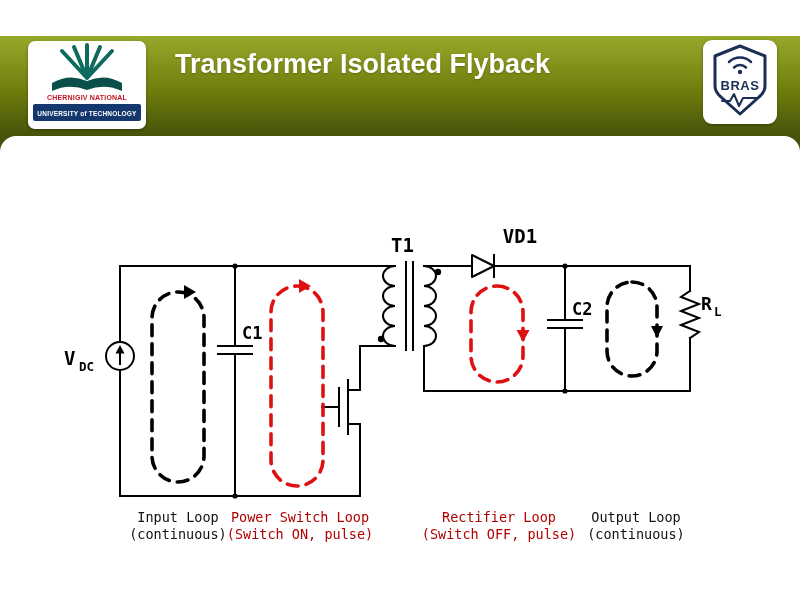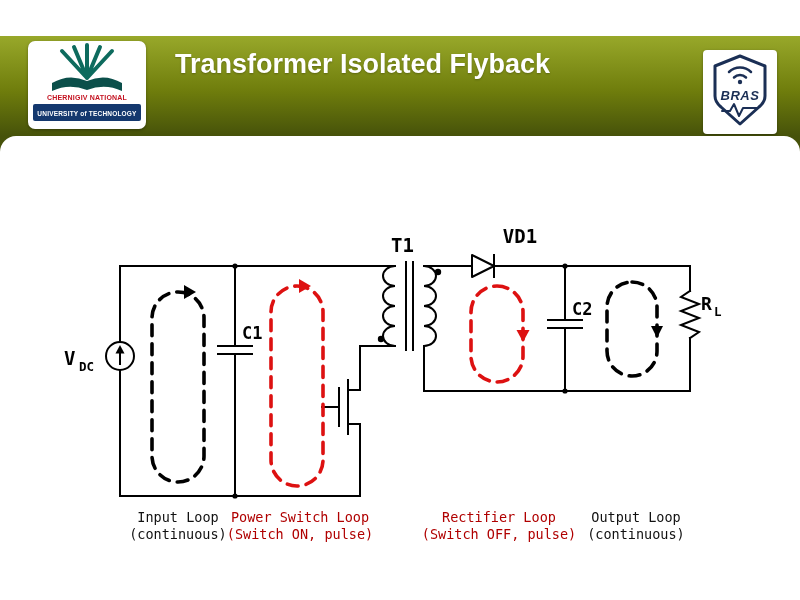--- a/index.html
+++ b/index.html
@@ -16,22 +16,22 @@
   .uni-logo {
     position:absolute; top:5px; left:28px; width:118px; height:88px;
     background:#fff; border-radius:7px; box-shadow:0 1px 3px rgba(0,0,0,.35);
   }
   .title {
     position:absolute; top:9px; left:175px; width:520px;
     color:#fff; font-weight:bold; font-size:27px; line-height:38px;
     text-shadow:0 1px 2px rgba(0,0,0,.25);
   }
   .bras-logo {
-    position:absolute; top:14px; right:23px; width:74px; height:84px;
-    background:#fff; border-radius:4px; box-shadow:0 1px 3px rgba(0,0,0,.35);font-style:italic;
+    position:absolute; top:4px; right:23px; width:74px; height:84px;
+    background:#fff; border-radius:9px; box-shadow:0 1px 3px rgba(0,0,0,.35);
   }
   .content {
     position:absolute; top:100px; left:0; right:0; bottom:26px;
     background:#fff; border-radius:16px 16px 0 0;
   }
   .circuit { width:100%; height:100%; display:block; }
   .footer {
     position:absolute; left:0; right:0; bottom:0; height:26px;
     background: linear-gradient(180deg, var(--olive-light,#98a82a) 0%, var(--olive-mid,#6f7d0c) 45%, var(--olive-dark,#3f4a00) 100%);
   }

